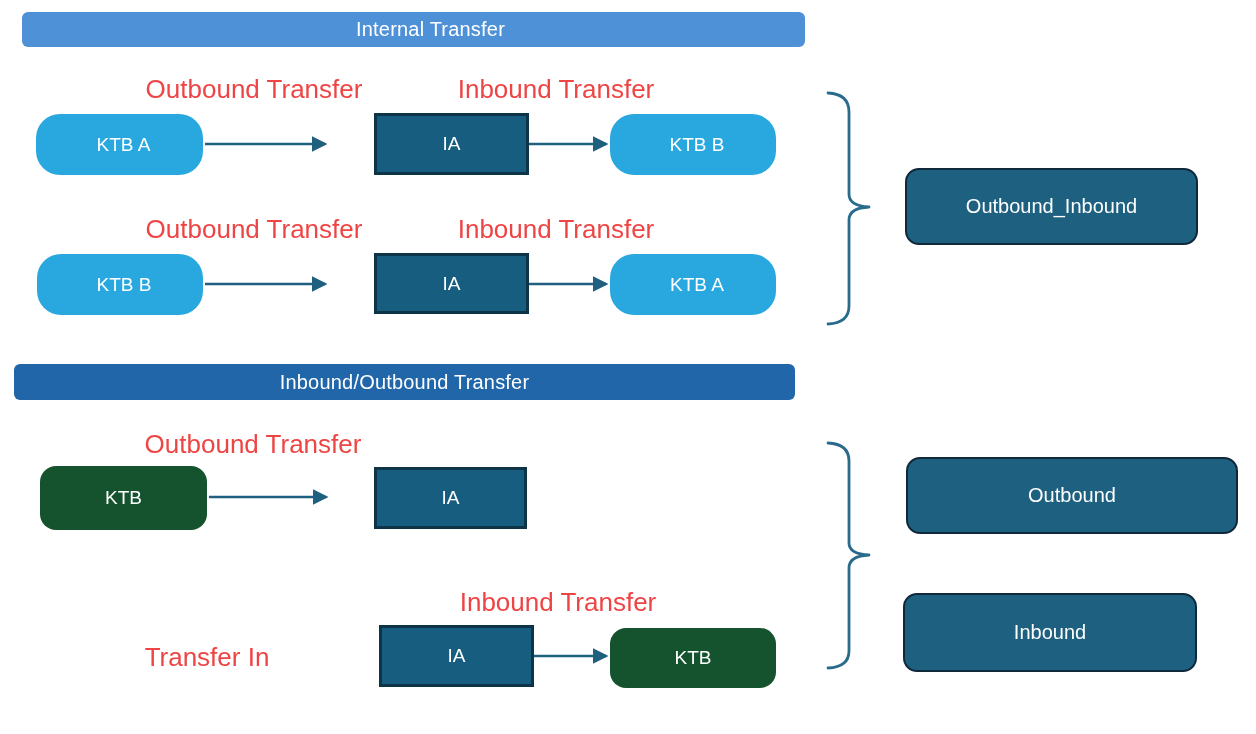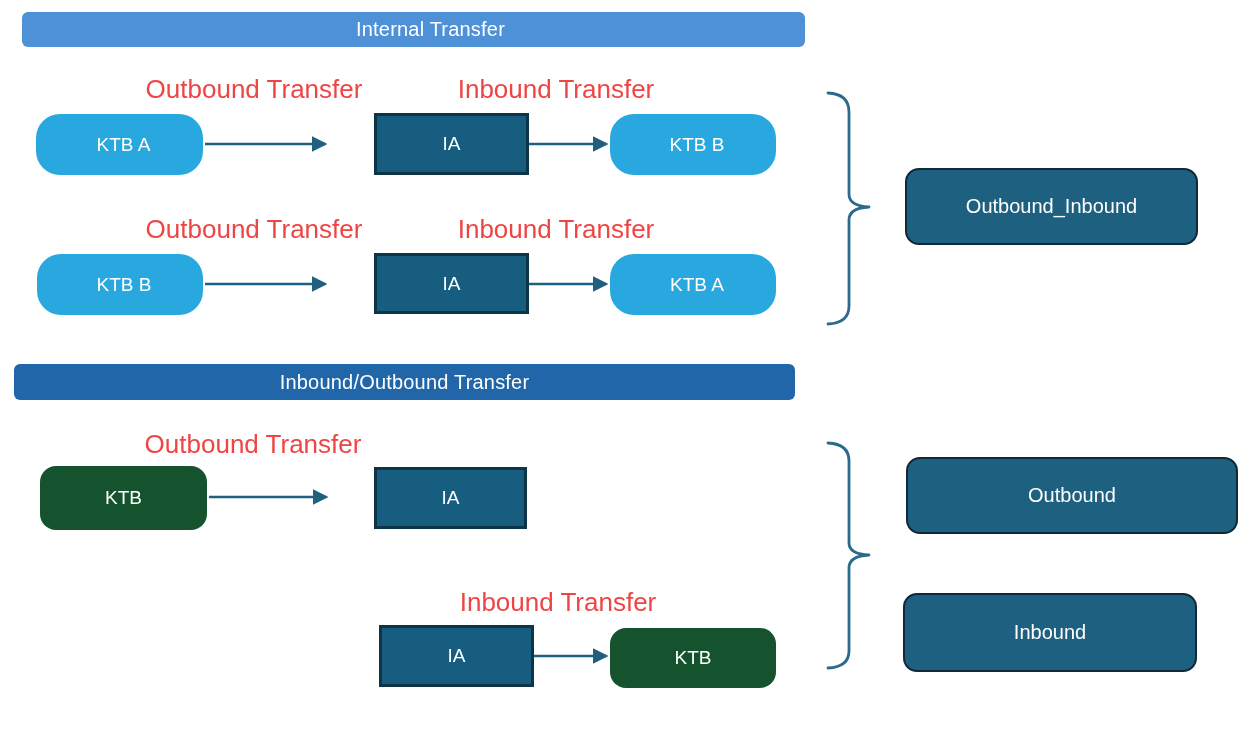--- a/index.html
+++ b/index.html
@@ -81,19 +81,20 @@
 
   <div class="abs node result" style="left:905px;top:168px;width:293px;height:77px;">Outbound_Inbound</div>
 
   <div class="abs banner dark" style="left:14px;top:364px;width:781px;height:36px;">Inbound/Outbound Transfer</div>
 
   <div class="abs flow-label" style="left:128px;top:431px;width:250px;height:26px;">Outbound Transfer</div>
   <div class="abs node ktb-bright node" style="left:40px;top:466px;width:167px;height:64px;">KTB</div>
   <div class="abs node ia" style="left:330px;top:467px;width:153px;height:62px;">IA</div>
 
   <div class="abs flow-label" style="left:433px;top:589px;width:250px;height:26px;">Inbound Transfer</div>
+  <div class="abs flow-label" style="left:82px;top:644px;width:250px;height:26px;">Transfer In</div>
   <div class="abs node ia" style="left:335px;top:625px;width:155px;height:62px;">IA</div>
   <div class="abs node ktb-bright node" style="left:610px;top:628px;width:166px;height:60px;">KTB</div>
 
   <div class="abs node result" style="left:906px;top:457px;width:332px;height:77px;">Outbound</div>
   <div class="abs node result" style="left:903px;top:581px;width:294px;height:79px;margin-top:12px;">Inbound</div>
 
 </div>
 
 </body></html>

